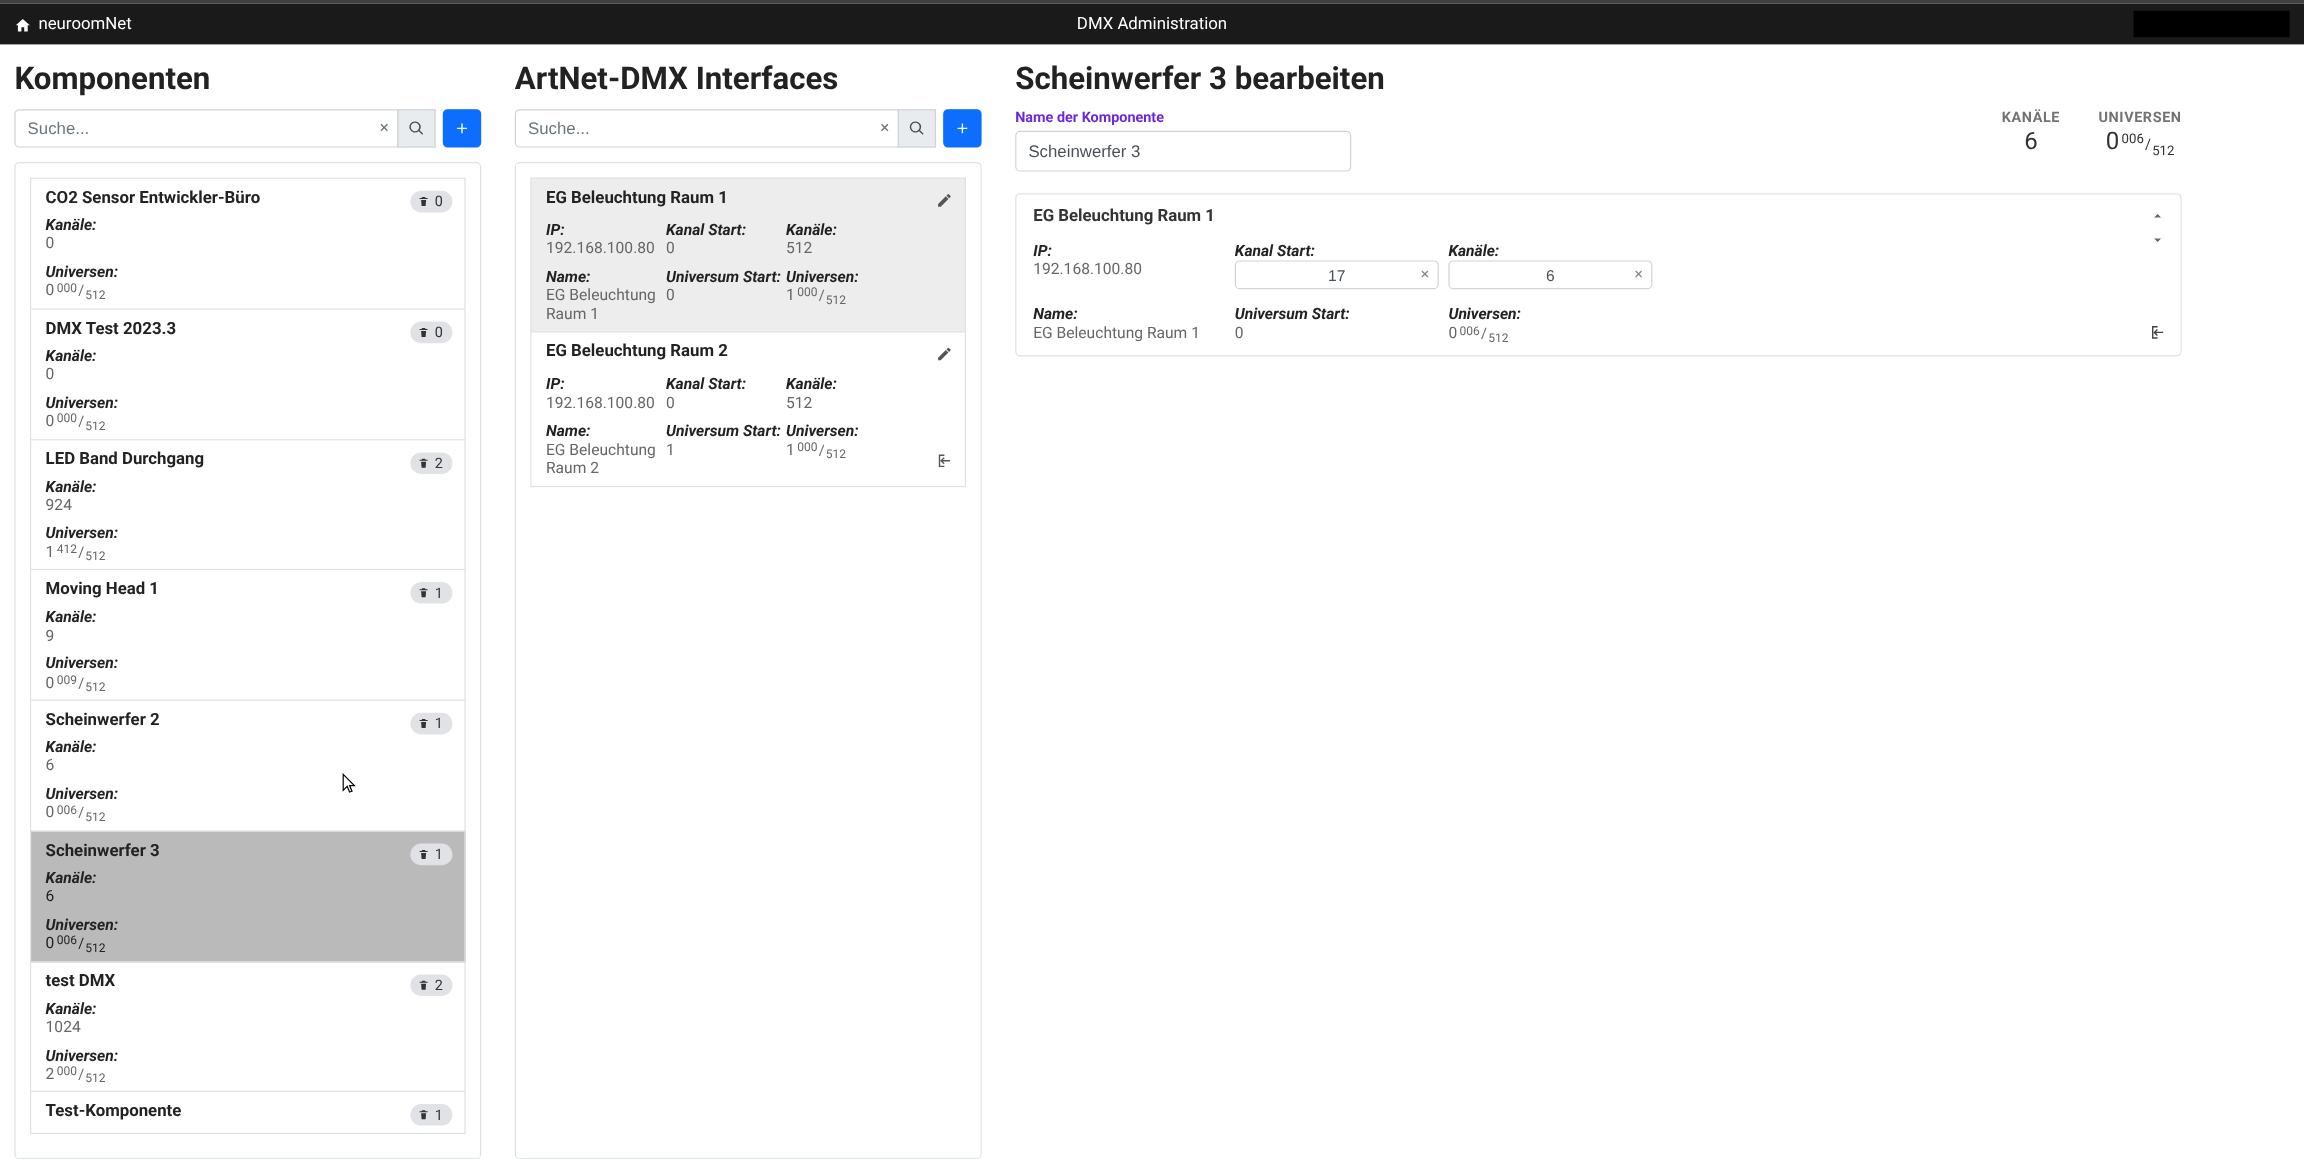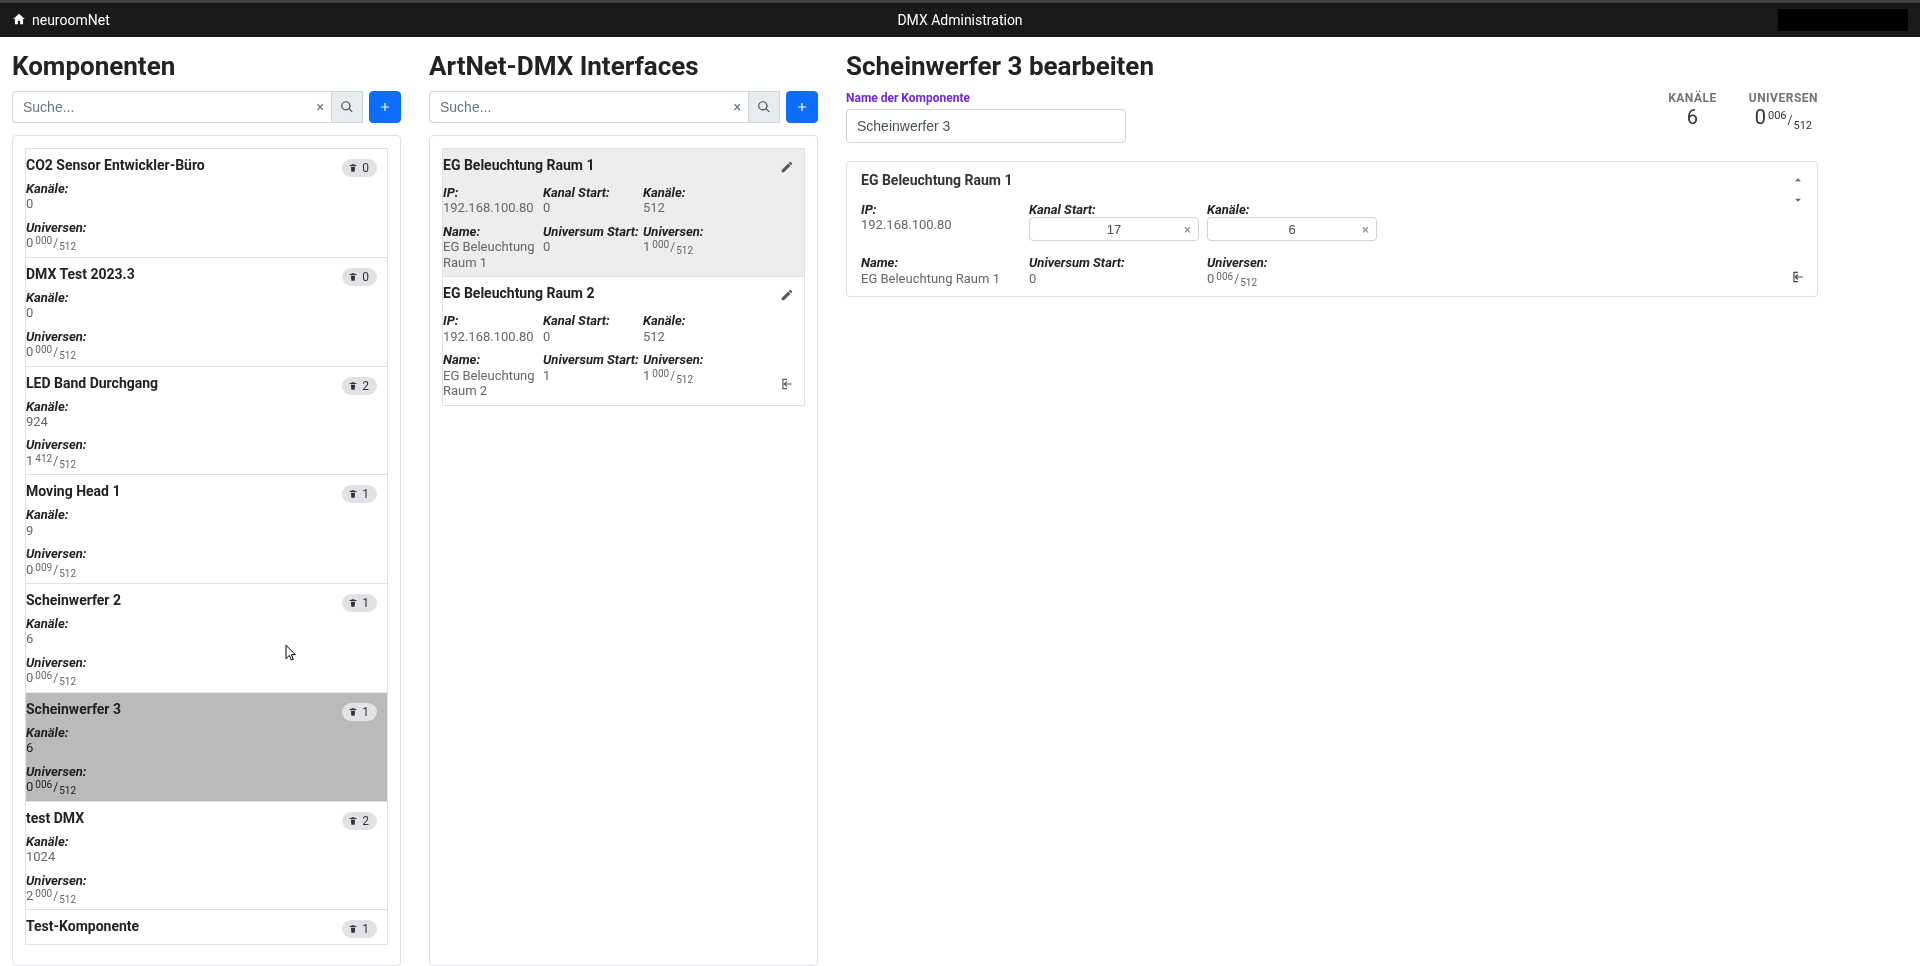--- a/index.html
+++ b/index.html
@@ -1,21 +1,21 @@
 <!DOCTYPE html>
 <html><head>
 <meta charset="utf-8">
 <style>
   * { box-sizing: border-box; }
   html, body { margin:0; padding:0; height:100%; font-family: -apple-system, BlinkMacSystemFont, "Segoe UI", Roboto, Helvetica, Arial, sans-serif; background:#fff; color:#333; }
   
   
   .top-chrome-1 { height:3px; background:#404040; }
   .navbar { background:#1a1a1a; color:#fff; height:34px; display:flex; align-items:center; position:relative; font-size:14px; }
-  .navbar-brand { display:flex; align-items:flex-start; gap:6px; padding-left:12px; }
+  .navbar-brand { display:flex; align-items:flex-end; gap:6px; padding-left:12px; }
   .navbar-title { position:absolute; left:50%; transform:translateX(-50%);text-align:right; }
   .navbar-blackbox { position:absolute; right:12px; width:130px; height:22px; background:#000; }
 
   
   .main { display:flex; padding:0 12px 0 12px; gap:28px; height:calc(100vh - 37px); }
   .col { flex:0 0 389px; display:flex; flex-direction:column; }
   .col2 { flex:0 0 389px; display:flex; flex-direction:column; }
   .col3 { flex:1; display:flex; flex-direction:column; padding-right:90px; }
   
   h1 { font-size:26px; font-weight:700; margin:14px 0 10px 0; color:#222; }
@@ -27,21 +27,21 @@
   .search-input::placeholder { color:#6c757d; }
   .clear-x { position:absolute; right:8px; top:50%; transform:translateY(-50%); color:#6c757d; cursor:pointer; font-size:14px; line-height:1; }
   .btn-icon { height:32px; width:32px; display:flex; align-items:center; justify-content:center; border:1px solid #ced4da; background:#e9ecef; color:#495057; cursor:pointer; margin-left:-1px; }
   .btn-icon:first-of-type { border-radius:0; }
   .btn-primary { background:#0d6efd; color:#fff; border-color:#0d6efd; border-radius:4px; margin-left:6px; }
 
   
   .list { flex:1; overflow:auto; border:1px solid #dee2e6; border-radius:4px; padding:12px; display:flex; flex-direction:column; gap:0; }
   .list .card + .card { margin-top:0; border-top:0; }
   
-  .card { border:1px solid #dee2e6; padding:8px 12px 6px 0; position:relative; cursor:pointer; }
+  .card { border:1px solid #dee2e6; padding:8px 12px 6px 12px; position:relative; cursor:pointer; }
   .card.selected { background:#bababa; }
   .card.highlight { background:#ededed; }
   .card-title { font-size:14px; font-weight:700; margin-bottom:4px; color:#222; }
   .card.selected .card-title,
   .card.selected .kv-lbl,
   .card.selected .kv-val { color:#222; }
   
   .badge-wrap { position:absolute; top:10px; right:10px; }
   .badge { background:#e0e2e5; border-radius:12px; padding:2px 8px 2px 6px; display:inline-flex; align-items:center; gap:4px; font-size:12px; color:#333; }
   .badge svg { width:10px; height:12px; }

